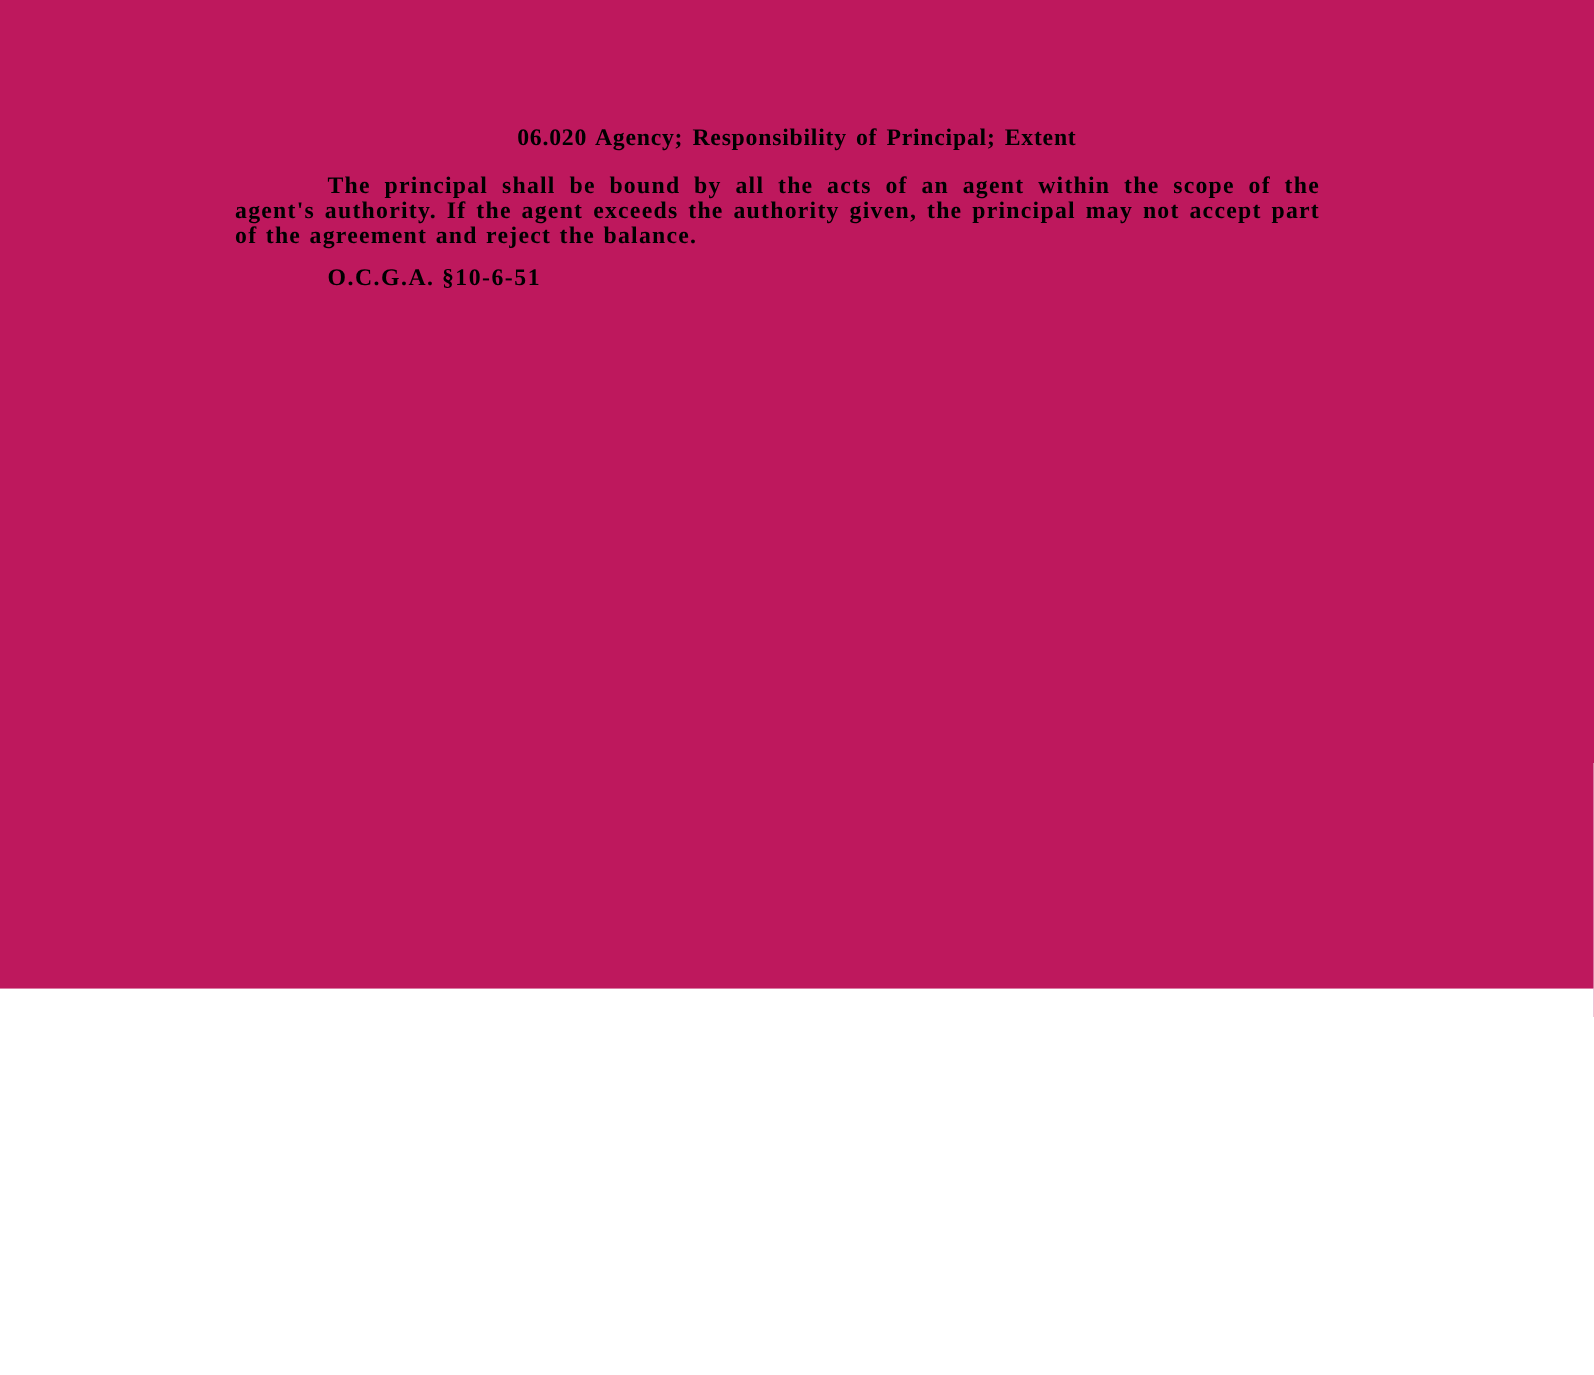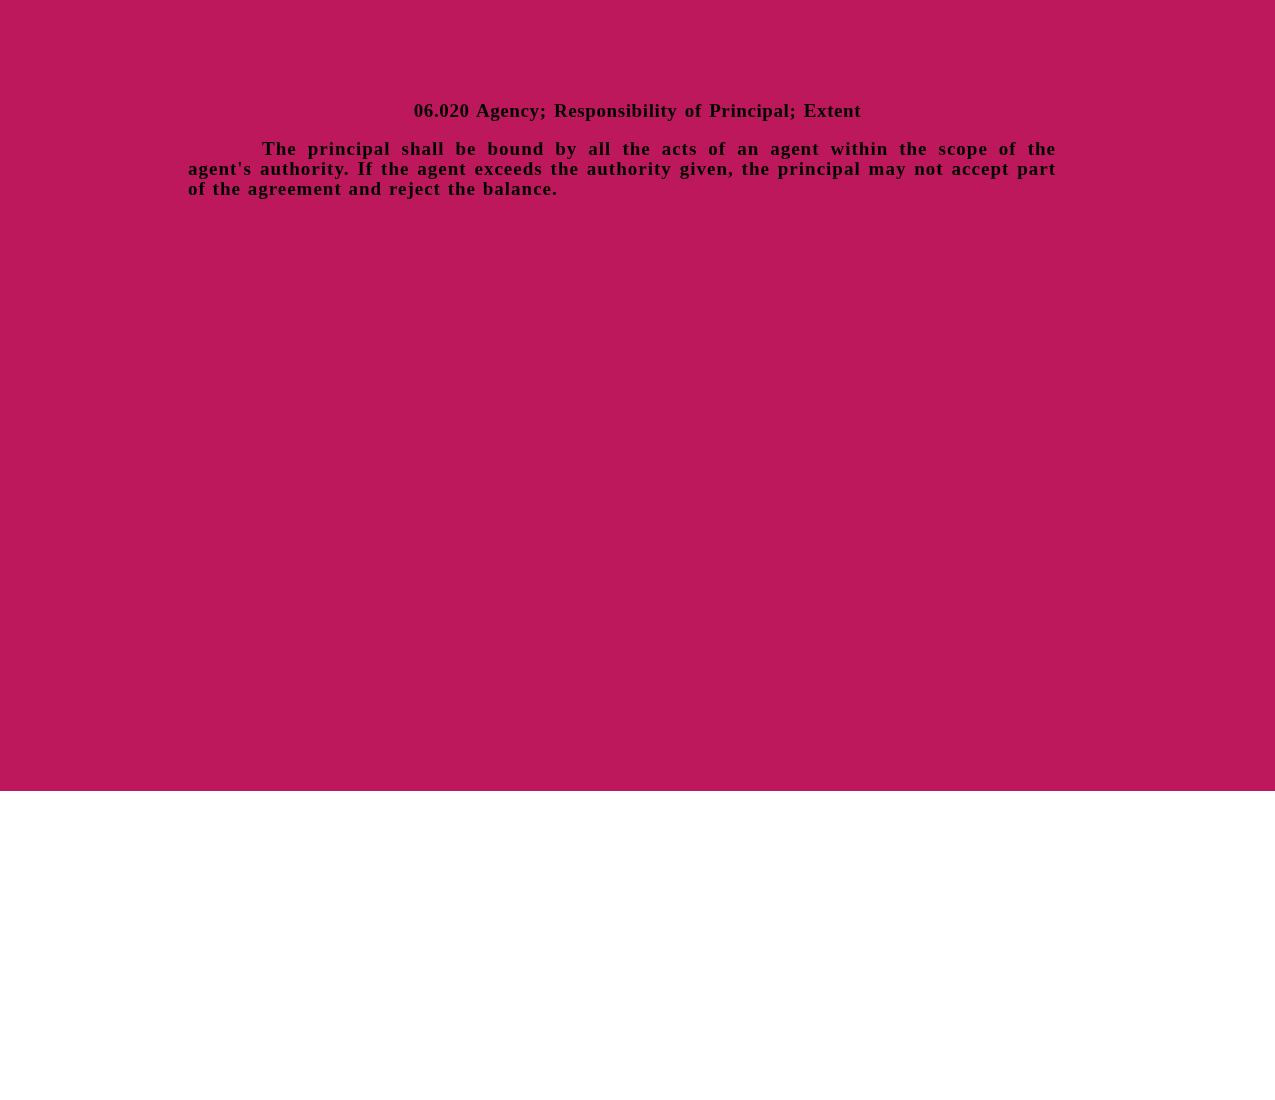--- a/index.html
+++ b/index.html
@@ -50,14 +50,15 @@
     text-indent: 74px;
   }
 </style>
 </head>
 <body>
 
 <div class="page">
   <h1 class="doc-title">06.020 Agency; Responsibility of Principal; Extent</h1>
   <div class="doc-content">
     <p class="doc-body">The principal shall be bound by all the acts of an agent within the scope of the agent's authority. If the agent exceeds the authority given, the principal may not accept part of the agreement and reject the balance.</p>
+    <p class="doc-citation">O.C.G.A. §10-6-51</p>
   </div>
 </div>
 
 </body></html>

